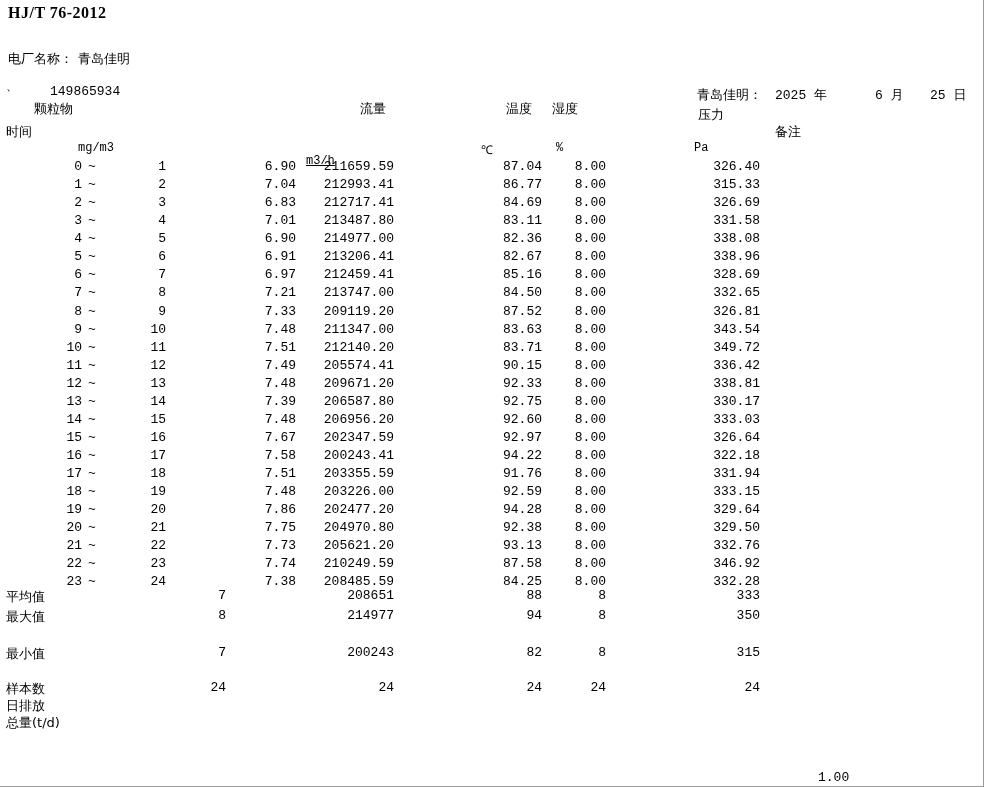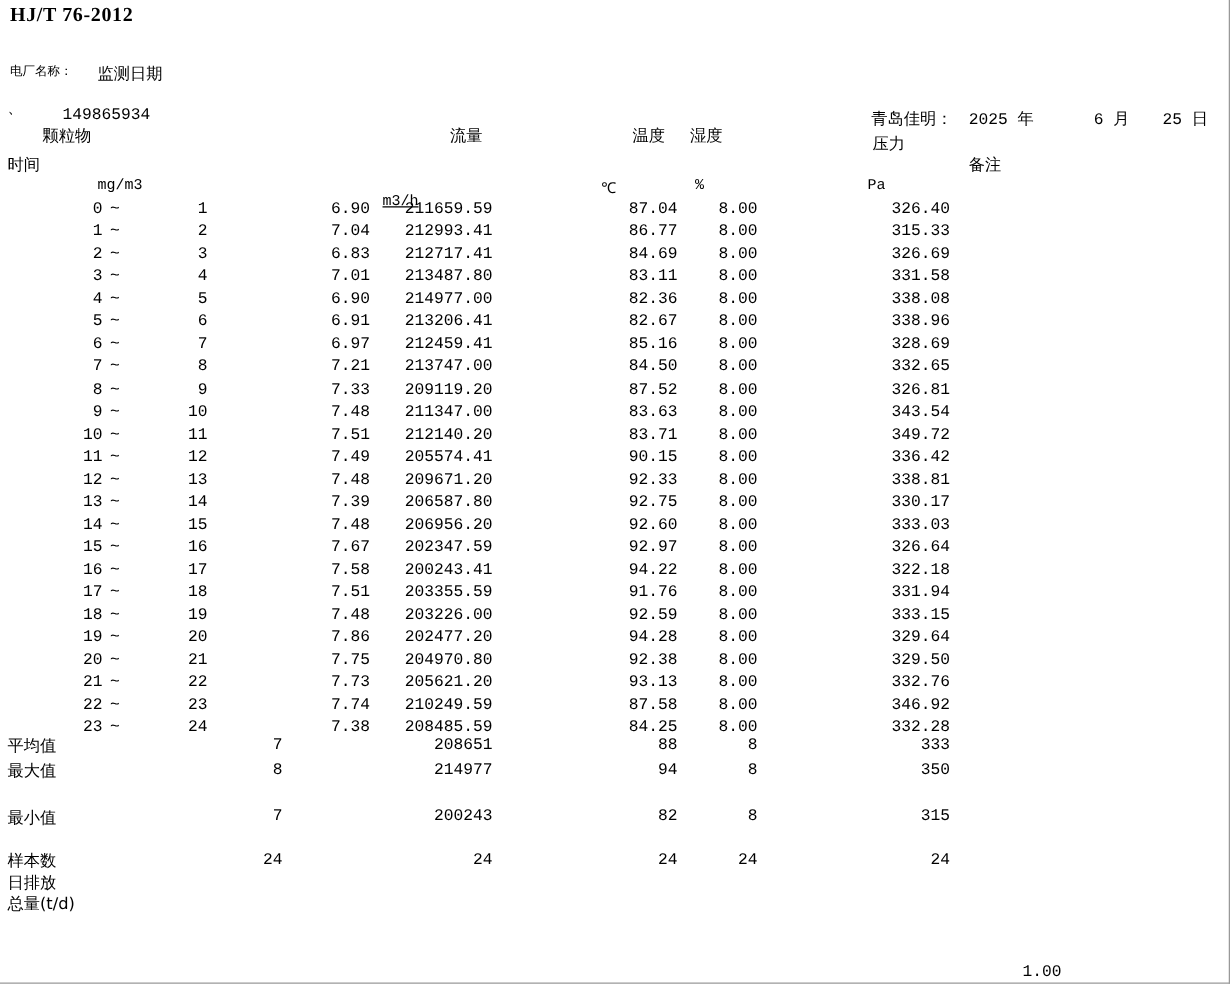--- a/index.html
+++ b/index.html
@@ -37,21 +37,21 @@
     width: 984px;
     text-align: center;
     font-family: "DejaVu Sans", sans-serif;
     font-weight: bold;
     font-size: 19px;
     letter-spacing: 1px;
   }
   .plant-label {
     left: 8px; top: 50px;
     font-family: "DejaVu Sans", sans-serif;
-    font-size: 10px;
+    font-size: 13px;
   }
   .plant-value {
     left: 78px; top: 50px;
     font-family: "DejaVu Sans", sans-serif;
     font-size: 13px;
   }
   .tick-mark {
     left: 6px; top: 78px;
     font-family: "DejaVu Sans", sans-serif;
     font-size: 12px;
@@ -98,21 +98,21 @@
   }
 </style>
 </head>
 <body>
 
 <div class="page">
 
   <div class="abs std-code">HJ/T 76-2012</div>
 
   <div class="abs plant-label">电厂名称：</div>
-  <div class="abs plant-value">监测日期</div>
+  <div class="abs plant-value">青岛佳明</div>
 
   <div class="abs tick-mark">、</div>
   <div class="abs device-id">149865934</div>
 
   <div class="abs col-hd" style="left:34px; top:100px;">颗粒物</div>
   <div class="abs col-hd" style="left:360px; top:100px;">流量</div>
   <div class="abs col-hd" style="left:506px; top:100px;">温度</div>
   <div class="abs col-hd" style="left:552px; top:100px;">湿度</div>
   <div class="abs col-hd" style="left:698px; top:106px;">压力</div>
   <div class="abs col-hd" style="left:6px; top:123px;">时间</div>

